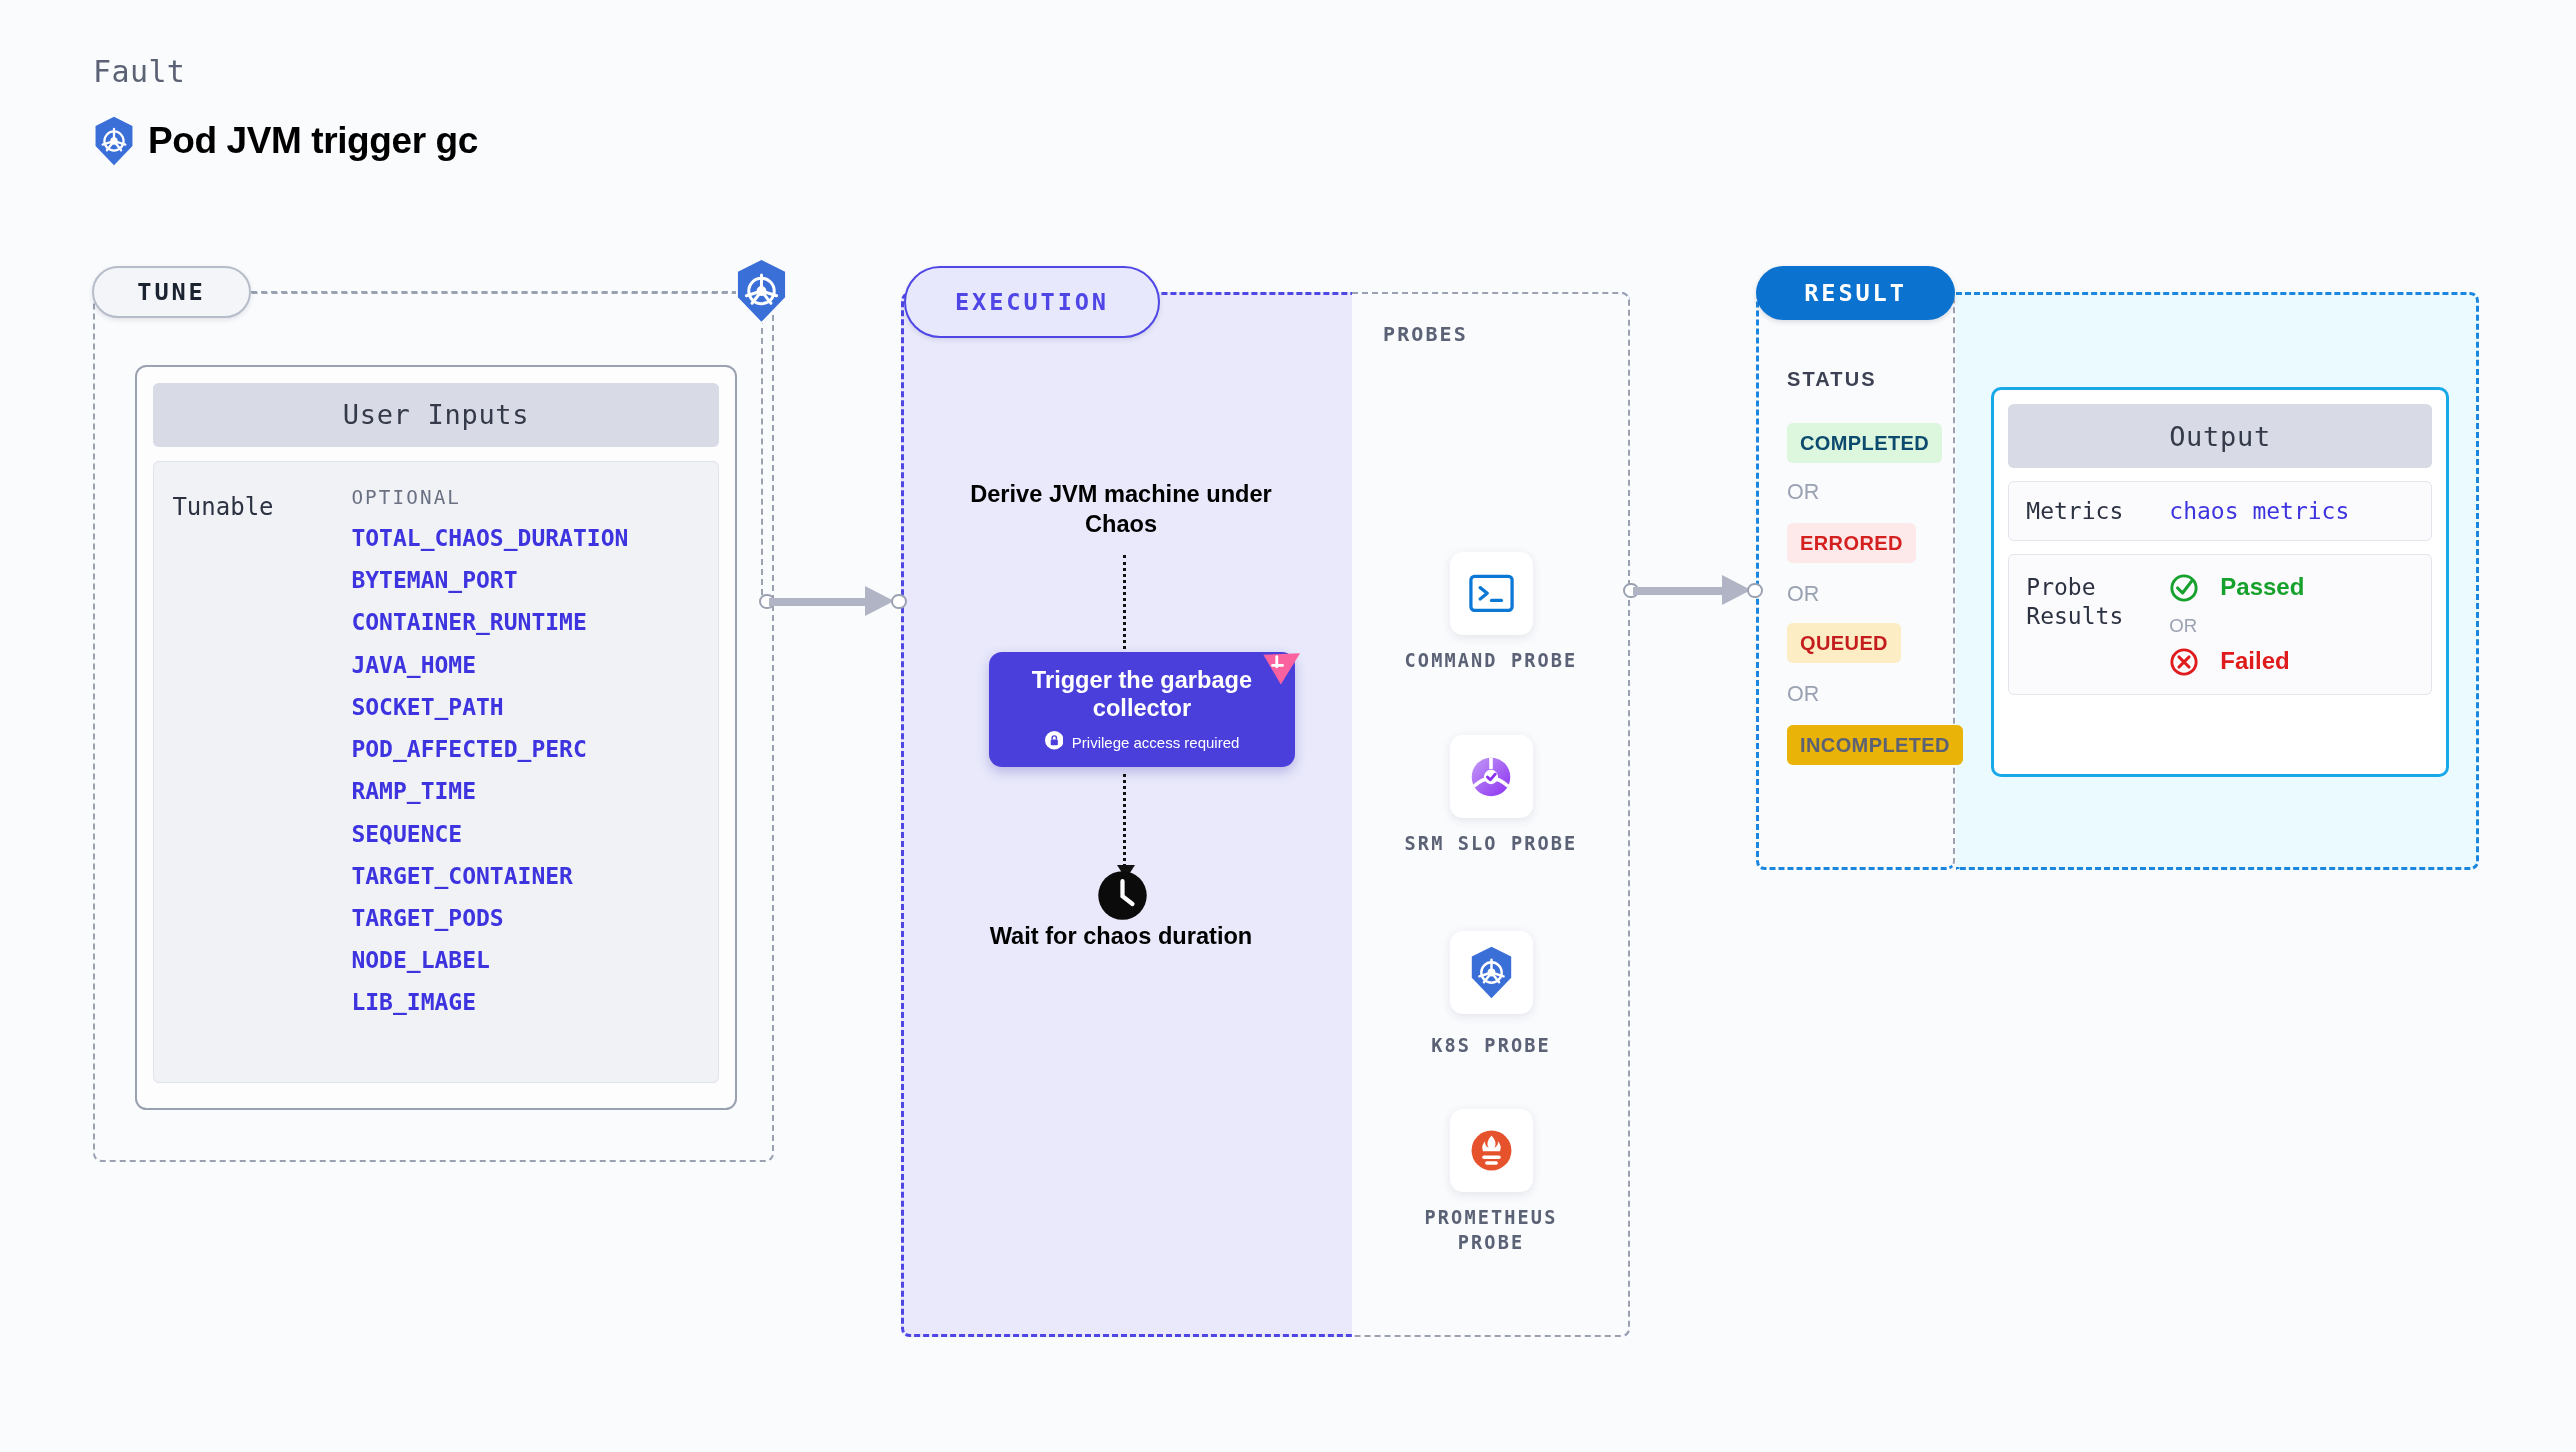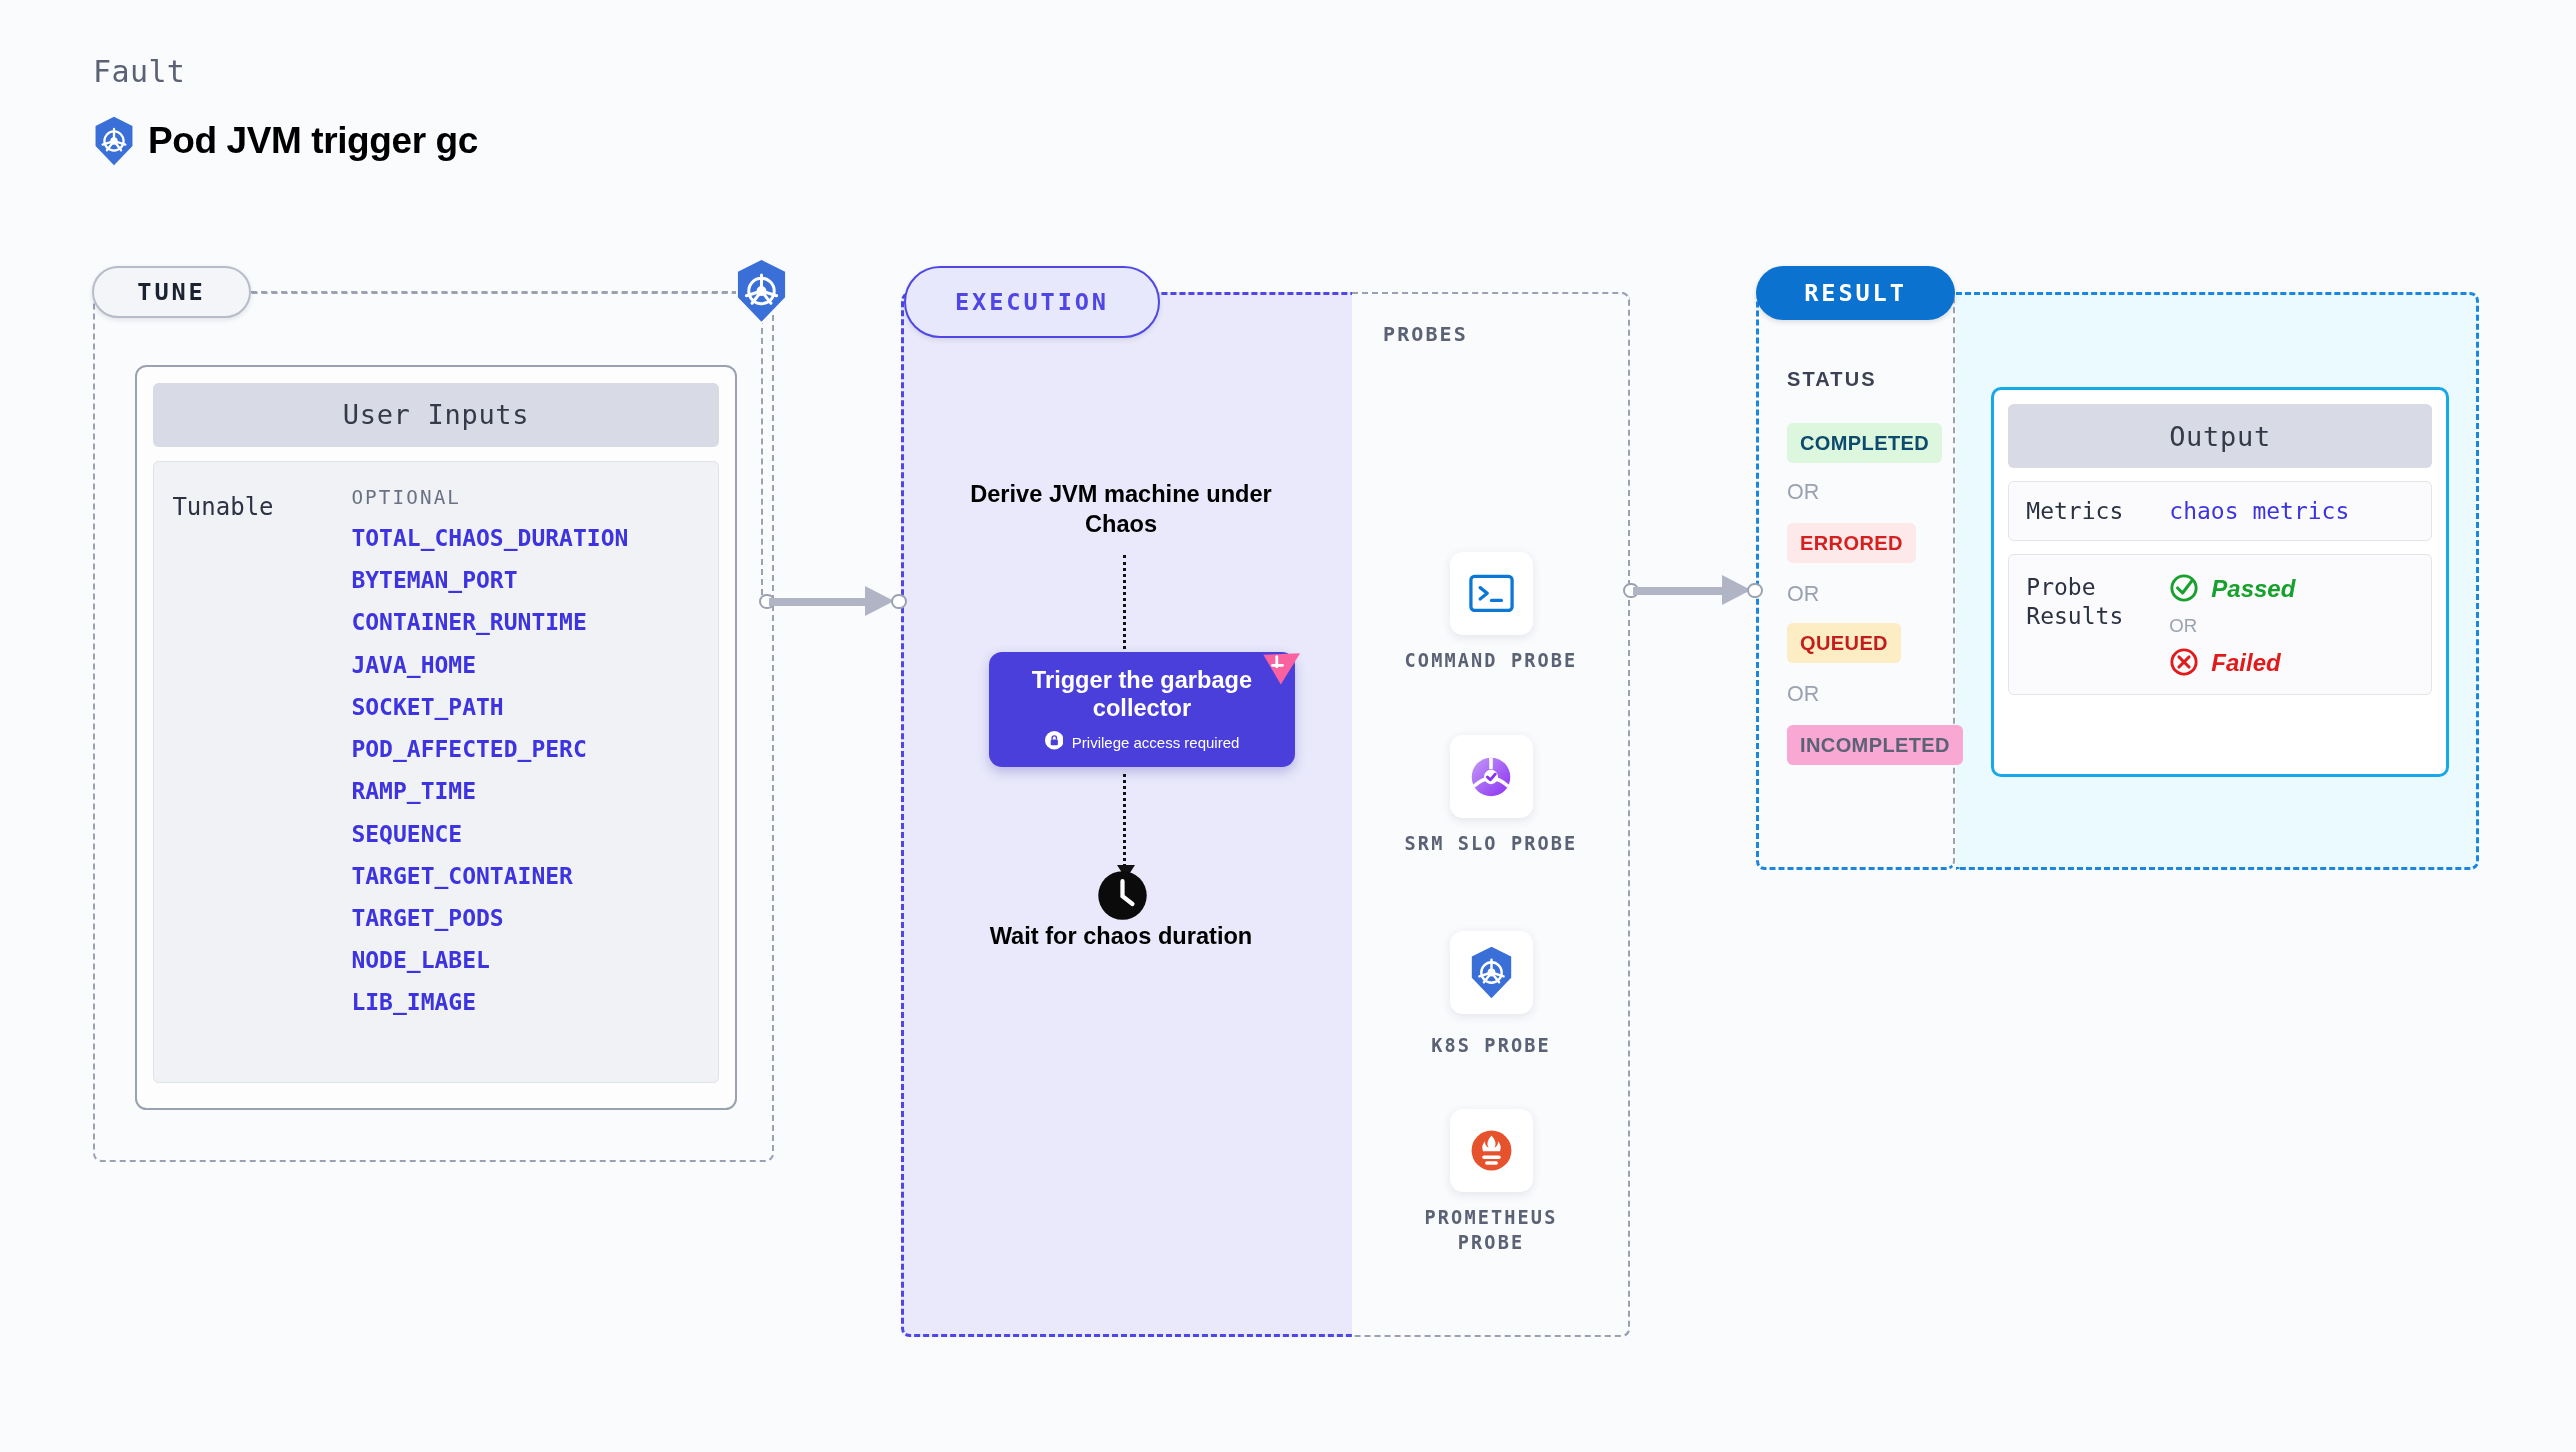--- a/index.html
+++ b/index.html
@@ -196,21 +196,21 @@
   }
   .out-key {
     font-family: "DejaVu Sans Mono", monospace; font-size: 23px;
     color: #2c3242; width: 143px; line-height: 1.25;
   }
   .out-metric {
     font-family: "DejaVu Sans Mono", monospace; font-size: 23px;
     color: #3d34e0;
   }
   .pr-col { display: flex; flex-direction: column; gap: 10px; }
-  .pr-line { display: flex; align-items: center; gap: 12px; font-style: italic; }
+  .pr-line { display: flex; gap: 21px; }
   .pr-pass { color: #16a02c; font-size: 24px; font-weight: bold; }
   .pr-fail { color: #e01b1b; font-size: 24px; font-weight: bold; }
   .pr-or { color: #9aa1b1; font-size: 18.6px; }
 
   
   .conn { position: absolute; height: 43px; }
   .conn .dot {
     position: absolute; top: 13.6px; width: 15.8px; height: 15.8px;
     border-radius: 50%; background: #fff; border: 2.9px solid #9aa1b1;
   }
@@ -409,21 +409,21 @@
   </div>
 
   <div class="status-title">STATUS</div>
 
   <div class="badge" style="top:423px; background:#ddf6de; color:#0c4a6e;">COMPLETED</div>
   <div class="or-lab" style="top:480px;">OR</div>
   <div class="badge" style="top:523px; background:#fde9e9; color:#d52020;">ERRORED</div>
   <div class="or-lab" style="top:582px;">OR</div>
   <div class="badge" style="top:623px; background:#fdedc4; color:#c41d1d;">QUEUED</div>
   <div class="or-lab" style="top:682px;">OR</div>
-  <div class="badge" style="top:725px; background:#f9a8d4; color:#5b6275;">INCOMPLETED</div>
+  <div class="badge" style="top:725px; background:#eab308; color:#5b6275;">INCOMPLETED</div>
 
   <div class="out-card">
     <div class="card-head">Output</div>
 
     <div class="out-row">
       <div class="out-key">Metrics</div>
       <div class="out-metric">chaos metrics</div>
     </div>
 
     <div class="out-row" style="align-items:flex-start; padding-top:18.6px;">

